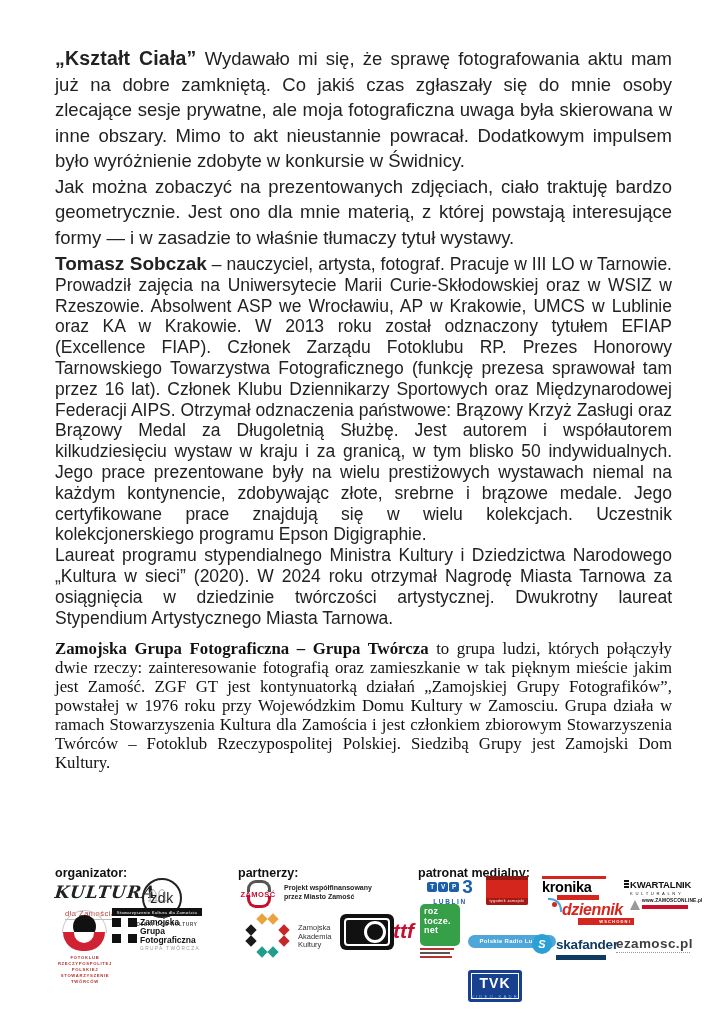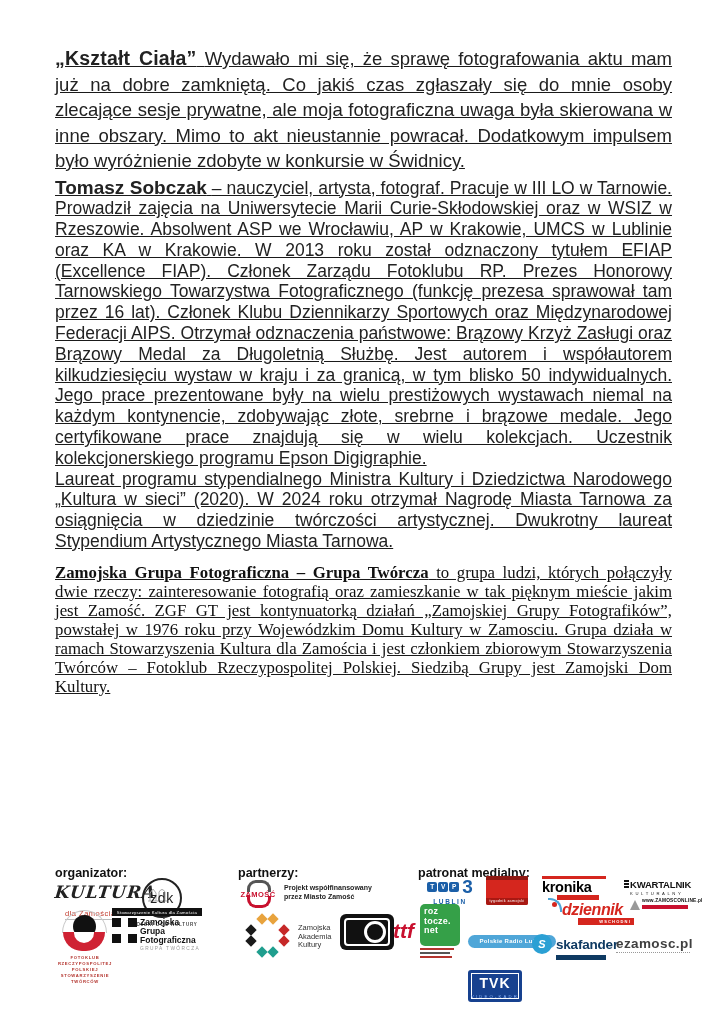--- a/index.html
+++ b/index.html
@@ -1,17 +1,17 @@
 <!DOCTYPE html>
 <html><head>
 <meta charset="utf-8">
 <style>
   html,body{margin:0;padding:0;background:#e8e8e8;}
   .page{position:relative;width:724px;height:1024px;background:#ffffff;margin:0 auto;
-        font-family:"Liberation Sans",sans-serif;color:#1a1a1a;overflow:hidden;text-decoration:underline;}
+        font-family:"Liberation Sans",sans-serif;color:#1a1a1a;overflow:hidden;}
   .content{padding:46px 52px 0 55px;}
   .p1{margin:0;font-size:18.5px;line-height:25.5px;text-align:justify;color:#222;}
   .p1-lead{font-size:19.5px;letter-spacing:.2px;}
   .p2{margin:0;font-size:17.5px;line-height:20.8px;text-align:justify;color:#222;}
   .p2-lead{font-size:19px;}
   .p3{margin:0;font-family:"Liberation Serif",serif;font-size:16.8px;line-height:19px;text-align:justify;color:#111;}
   .gap-top{margin-top:4px;}
   .gap-top-sm{margin-top:11px;}
 
   .footer{position:absolute;left:0;top:852px;width:724px;height:172px;}
@@ -156,20 +156,23 @@
 </head>
 <body>
 
 <div class="page">
   <div class="content">
 
     <p class="p1">
       <strong class="p1-lead">„Kształt Ciała”</strong>
       <span>Wydawało mi się, że sprawę fotografowania aktu mam już na dobre zamkniętą. Co jakiś czas zgłaszały się do mnie osoby zlecające sesje prywatne, ale moja fotograficzna uwaga była skierowana w inne obszary. Mimo to akt nieustannie powracał. Dodatkowym impulsem było wyróżnienie zdobyte w konkursie w Świdnicy.</span>
     </p>
+    <p class="p1">
+      <span>Jak można zobaczyć na prezentowanych zdjęciach, ciało traktuję bardzo geometrycznie. Jest ono dla mnie materią, z której powstają interesujące formy — i w zasadzie to właśnie tłumaczy tytuł wystawy.</span>
+    </p>
 
     <p class="p2 gap-top">
       <strong class="p2-lead">Tomasz Sobczak</strong>
       <span>– nauczyciel, artysta, fotograf. Pracuje w III LO w Tarnowie. Prowadził zajęcia na Uniwersytecie Marii Curie-Skłodowskiej oraz w WSIZ w Rzeszowie. Absolwent ASP we Wrocławiu, AP w Krakowie, UMCS w Lublinie oraz KA w Krakowie. W 2013 roku został odznaczony tytułem EFIAP (Excellence FIAP). Członek Zarządu Fotoklubu RP. Prezes Honorowy Tarnowskiego Towarzystwa Fotograficznego (funkcję prezesa sprawował tam przez 16 lat). Członek Klubu Dziennikarzy Sportowych oraz Międzynarodowej Federacji AIPS. Otrzymał odznaczenia państwowe: Brązowy Krzyż Zasługi oraz Brązowy Medal za Długoletnią Służbę. Jest autorem i współautorem kilkudziesięciu wystaw w kraju i za granicą, w tym blisko 50 indywidualnych. Jego prace prezentowane były na wielu prestiżowych wystawach niemal na każdym kontynencie, zdobywając złote, srebrne i brązowe medale. Jego certyfikowane prace znajdują się w wielu kolekcjach. Uczestnik kolekcjonerskiego programu Epson Digigraphie.</span>
     </p>
     <p class="p2">
       <span>Laureat programu stypendialnego Ministra Kultury i Dziedzictwa Narodowego „Kultura w sieci” (2020). W 2024 roku otrzymał Nagrodę Miasta Tarnowa za osiągnięcia w dziedzinie twórczości artystycznej. Dwukrotny laureat Stypendium Artystycznego Miasta Tarnowa.</span>
     </p>
 
     <p class="p3 gap-top-sm">

